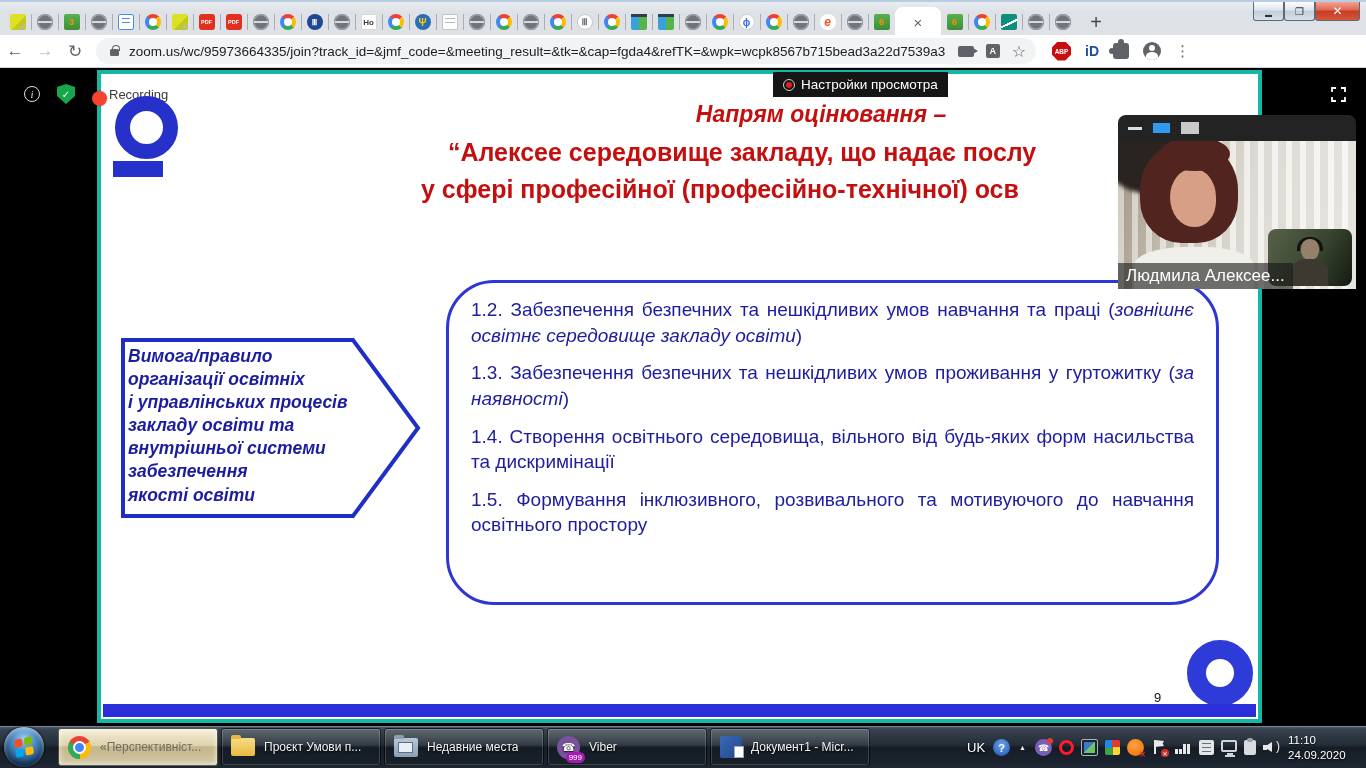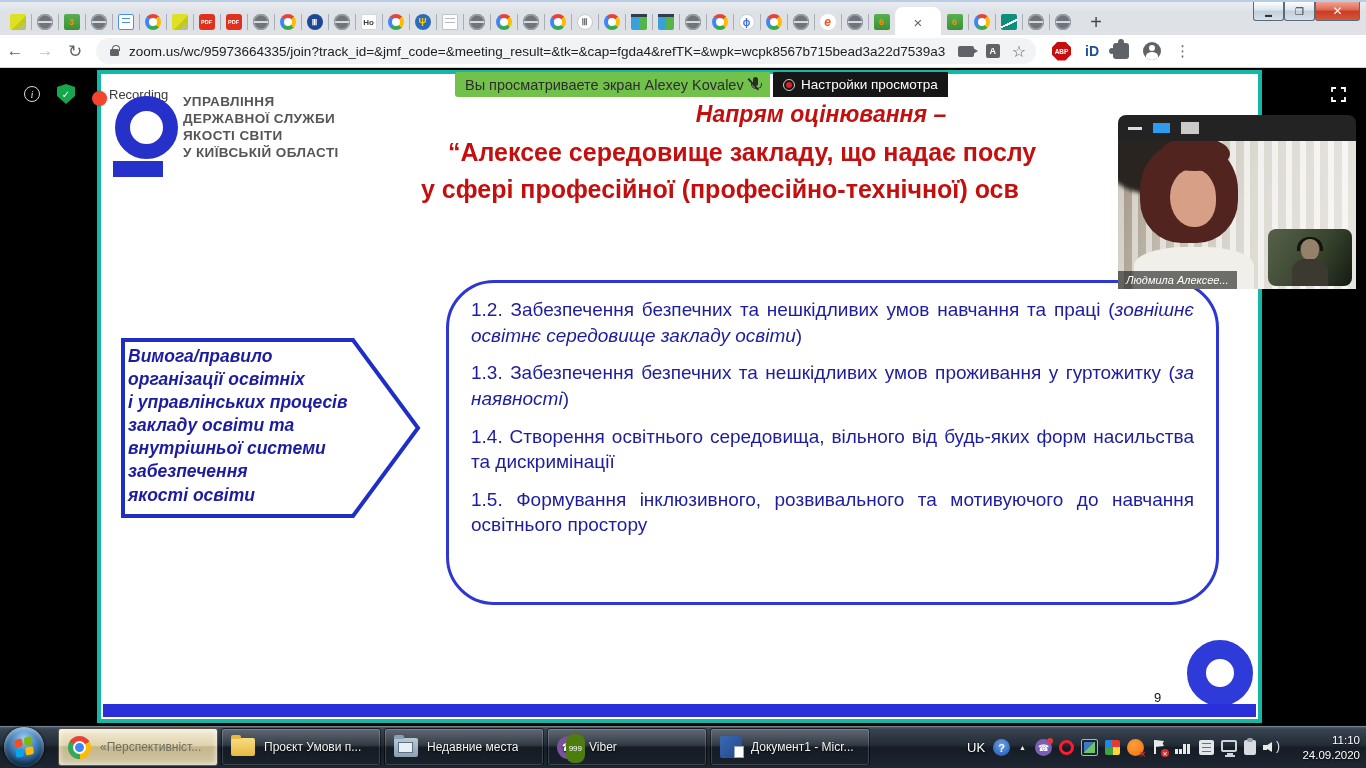--- a/index.html
+++ b/index.html
@@ -136,21 +136,21 @@
 .chair { position:absolute; left:-12px; top:-14px; width:80px; height:66px; background:#2a2420; border-radius:50%; filter:blur(2px); }
 .hair { position:absolute; left:22px; top:0px; width:98px; height:102px; background:#512420; border-radius:48% 48% 42% 42%; }
 .face { position:absolute; left:52px; top:28px; width:46px; height:58px; background:#d7a086; border-radius:50% 50% 46% 54%; }
 .fringe { position:absolute; left:42px; top:-4px; width:70px; height:34px; background:#512420; border-radius:50%; }
 .shirt { position:absolute; left:16px; top:106px; width:120px; height:44px; background:#f1efe9; border-radius:42% 42% 0 0; }
 .pip { position:absolute; right:4px; bottom:3px; width:84px; height:57px; border-radius:8px; overflow:hidden;
   background:linear-gradient(120deg,#57614a 0%,#39452f 55%,#141a12 100%); }
 .pip-head { position:absolute; left:33px; top:10px; width:18px; height:21px; background:#95806a; border-radius:45%; }
 .pip-phones { position:absolute; left:29px; top:8px; width:26px; height:14px; border:3px solid #15130f; border-bottom:none; border-radius:12px 12px 0 0; }
 .pip-body { position:absolute; left:24px; top:30px; width:36px; height:27px; background:#3c3a30; border-radius:40% 40% 0 0; }
-.vname { position:absolute; left:0; bottom:0; background:rgba(22,22,22,.6); color:#fff; font-size:11px; padding:3px 8px;font-style:italic; }
+.vname { position:absolute; left:0; bottom:0; background:rgba(22,22,22,.6); color:#fff; font-size:17px; padding:3px 8px; }
 
 
 .taskbar { position:absolute; left:0; bottom:0; width:1366px; height:43px;
   background:linear-gradient(180deg,#55657a 0%,#38434f 8%,#232c37 45%,#151c25 52%,#1d2631 95%);
   border-top:1px solid #05070a; box-shadow:inset 0 1px 0 rgba(255,255,255,.22); }
 .orb { position:absolute; left:4px; top:1px; width:40px; height:40px; border-radius:50%;
   background:radial-gradient(circle at 50% 30%,#9ed0f5 0%,#4a89c4 35%,#1c4976 70%,#102b47 100%);
   box-shadow:inset 0 2px 4px rgba(255,255,255,.6), inset 0 -3px 6px rgba(0,0,0,.5), 0 0 3px #000; }
 .orbflag { position:absolute; inset:11px; display:grid; grid-template:1fr 1fr / 1fr 1fr; gap:2px; transform:rotate(-8deg) skewY(-5deg); }
 .orbflag b { border-radius:2px; }
@@ -168,21 +168,21 @@
   background:conic-gradient(from -60deg,#ea4335 0 120deg,#fbbc05 0 240deg,#34a853 0 360deg); }
 .chrome-ball::after { content:""; position:absolute; inset:5px; background:#4285f4; border:2.5px solid #fff; border-radius:50%; }
 .ico-recent { width:24px; height:19px; flex:none; position:relative; background:linear-gradient(#b9c9d6,#8ba0b2); border-radius:2px; }
 .ico-recent::before { content:""; position:absolute; left:0; top:-3px; width:10px; height:4px; background:#8ba0b2; border-radius:2px 2px 0 0; }
 .ico-recent::after { content:""; position:absolute; left:4px; top:4px; width:13px; height:9px; background:#e8f0f6; border:1px solid #5d7182; }
 .ico-folder { width:24px; height:18px; flex:none; position:relative; background:linear-gradient(#f7dc85,#e9b93f); border-radius:2px; }
 .ico-folder::before { content:""; position:absolute; left:0; top:-3px; width:10px; height:4px; background:#e9b93f; border-radius:2px 2px 0 0; }
 .ico-viber { width:23px; height:23px; flex:none; position:relative; background:#7b519d; border-radius:50%;
   color:#fff; font-size:11px; display:flex; align-items:center; justify-content:center; }
 .ico-viber::before { content:"☎"; }
-.badge { position:absolute; right:-5px; bottom:-4px; background:#4d7c0f; color:#fff; font-size:8px; border-radius:8px; padding:10px 3px; text-shadow:none; }
+.badge { position:absolute; right:-5px; bottom:-4px; background:#a21caf; color:#fff; font-size:8px; border-radius:8px; padding:1px 3px; text-shadow:none; }
 .ico-word { width:22px; height:22px; flex:none; background:linear-gradient(135deg,#3a6ab4 0%,#24458c 100%); border-radius:2px;
   color:#fff; font-size:13px; font-weight:bold; display:flex; align-items:center; justify-content:center; position:relative; }
 .ico-word::after { content:""; position:absolute; right:-2px; bottom:0px; width:8px; height:10px; background:#fff; border:1px solid #9aa5b5; }
 
 .tray { position:absolute; right:2px; top:0; height:43px; display:flex; align-items:center; gap:8px; color:#fff; padding-right:4px; }
 .lang { font-size:13px; text-shadow:0 1px 2px #000; }
 .help { width:17px; height:17px; border-radius:50%; background:radial-gradient(circle at 50% 35%,#6aa4e8,#1c52b0); font-size:11px; font-weight:bold;
   display:flex; align-items:center; justify-content:center; }
 .trarrow { font-size:7px; color:#eee; padding:0 1px; }
 .tico { width:17px; height:17px; position:relative; display:flex; align-items:center; justify-content:center; flex:none; }
@@ -202,21 +202,21 @@
 .t-signal i:nth-child(2){ left:8px; height:10px; box-shadow:4px 0 0 #e8e8e8; }
 .t-list { background:#e3e6e9; border-radius:2px; width:15px; height:15px; }
 .t-list::after { content:""; position:absolute; inset:3px; background:repeating-linear-gradient(#6b7076 0 1.5px,transparent 1.5px 4px); }
 .t-display { width:16px; height:12px; border:2px solid #cfd4da; border-radius:2px; margin-top:-3px; }
 .t-display::after { content:""; position:absolute; left:4px; bottom:-5px; width:6px; height:2px; background:#cfd4da; box-shadow:-2px 2px 0 #cfd4da,2px 2px 0 #cfd4da; }
 .t-clip { width:12px; height:15px; background:#d8dbdf; border-radius:2px; }
 .t-clip::before { content:""; position:absolute; top:-2px; left:3px; width:6px; height:4px; background:#9aa1a8; border-radius:2px; }
 .t-vol i.tri { position:absolute; left:1px; top:3px; border-right:8px solid #e8e8e8; border-top:5px solid transparent; border-bottom:5px solid transparent; }
 .t-vol i.sq { position:absolute; left:0px; top:6px; width:4px; height:5px; background:#e8e8e8; }
 .t-vol::after { content:")"; color:#e8e8e8; font-size:12px; position:absolute; right:0px; top:0px; }
-.clock { text-align:right; font-size:11.5px; line-height:15px; text-shadow:0 1px 2px #000; width:72px; }
+.clock { text-align:left; font-size:11.5px; line-height:15px; text-shadow:0 1px 2px #000; width:72px; }
 </style>
 </head>
 <body>
 
 <div class="titlebar">
   <div class="tabs">
       <div class="tab">
         <span class="fav f-map"></span>
       </div>
       <div class="tab">
@@ -369,26 +369,20 @@
     <svg width="17" height="17" viewBox="0 0 17 17">
         <path d="M2 6V2h4M11 2h4v4M15 11v4h-4M6 15H2v-4" stroke="#fff" fill="none" stroke-width="1.8"></path>
       </svg>
   </span>
 
   <div class="slide">
     <span class="rec-dot"></span>
     <span class="rec-text">Recording</span>
     <span class="logo-ring"></span>
     <span class="logo-bar"></span>
-    <div class="logo-text">
-      <div>УПРАВЛІННЯ</div>
-      <div>ДЕРЖАВНОЇ СЛУЖБИ</div>
-      <div>ЯКОСТІ СВІТИ</div>
-      <div>У КИЇВСЬКІЙ ОБЛАСТІ</div>
-    </div>
     <div class="s-title">Напрям оцінювання –</div>
     <div class="s-sub1">“Алексее середовище закладу, що надає послу</div>
     <div class="s-sub2">у сфері професійної (професійно-технічної) осв</div>
 
     <div class="callout">
       <svg width="300" height="180" viewBox="0 0 300 180">
         <polygon points="2,2 232,2 297,90 232,178 2,178" fill="#fff" stroke="#1f2ec4" stroke-width="4"></polygon>
       </svg>
       <div class="callout-text">Вимога/правило<br>організації освітніх<br>і управлінських процесів<br>закладу освіти та<br>внутрішньої системи<br>забезпечення<br>якості освіти</div>
     </div>
@@ -398,26 +392,20 @@
         <p>1.3. Забезпечення безпечних та нешкідливих умов проживання у гуртожитку (<i>за наявності</i>)</p>
         <p>1.4. Створення освітнього середовища, вільного від будь-яких форм насильства та дискримінації</p>
         <p>1.5. Формування інклюзивного, розвивального та мотивуючого до навчання освітнього простору</p>
       </div>
 
     <span class="pagenum">9</span>
     <span class="ringlogo"></span>
     <span class="bluebar"></span>
   </div>
 
-  <div class="banner">
-    <span>Вы просматриваете экран Alexey Kovalev</span>
-    <span class="mic">
-        <i></i>
-      </span>
-  </div>
   <div class="view-btn">
     <span class="recdot"></span>
     <span>Настройки просмотра</span>
   </div>
 
   <div class="vid">
     <div class="vid-head">
       <span class="vh-min"></span>
       <span class="vh-blue"></span>
       <span class="vh-gray"></span>

